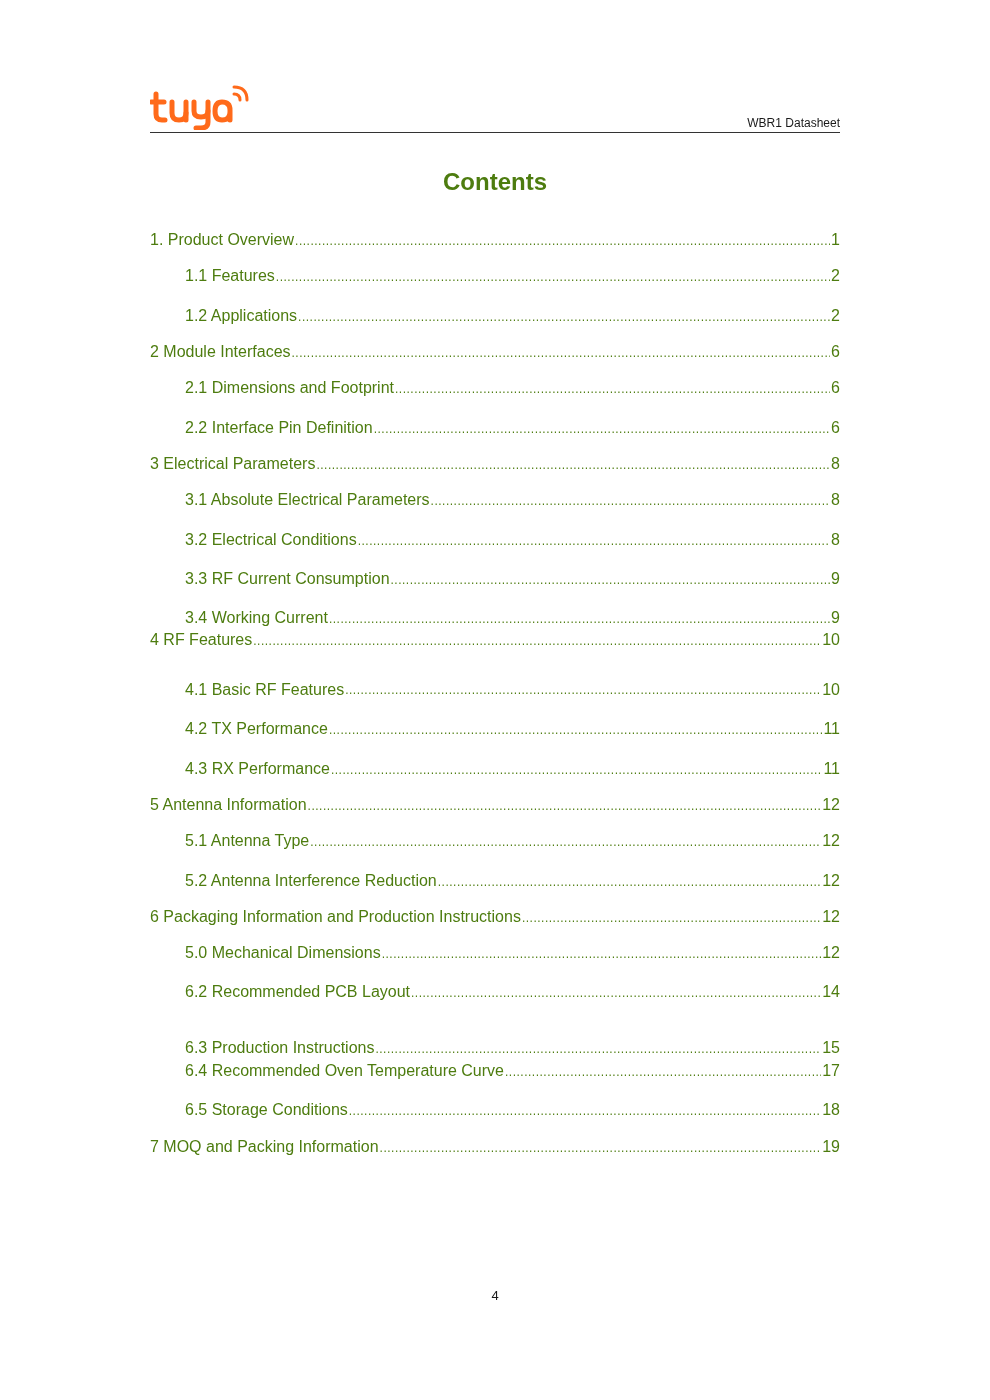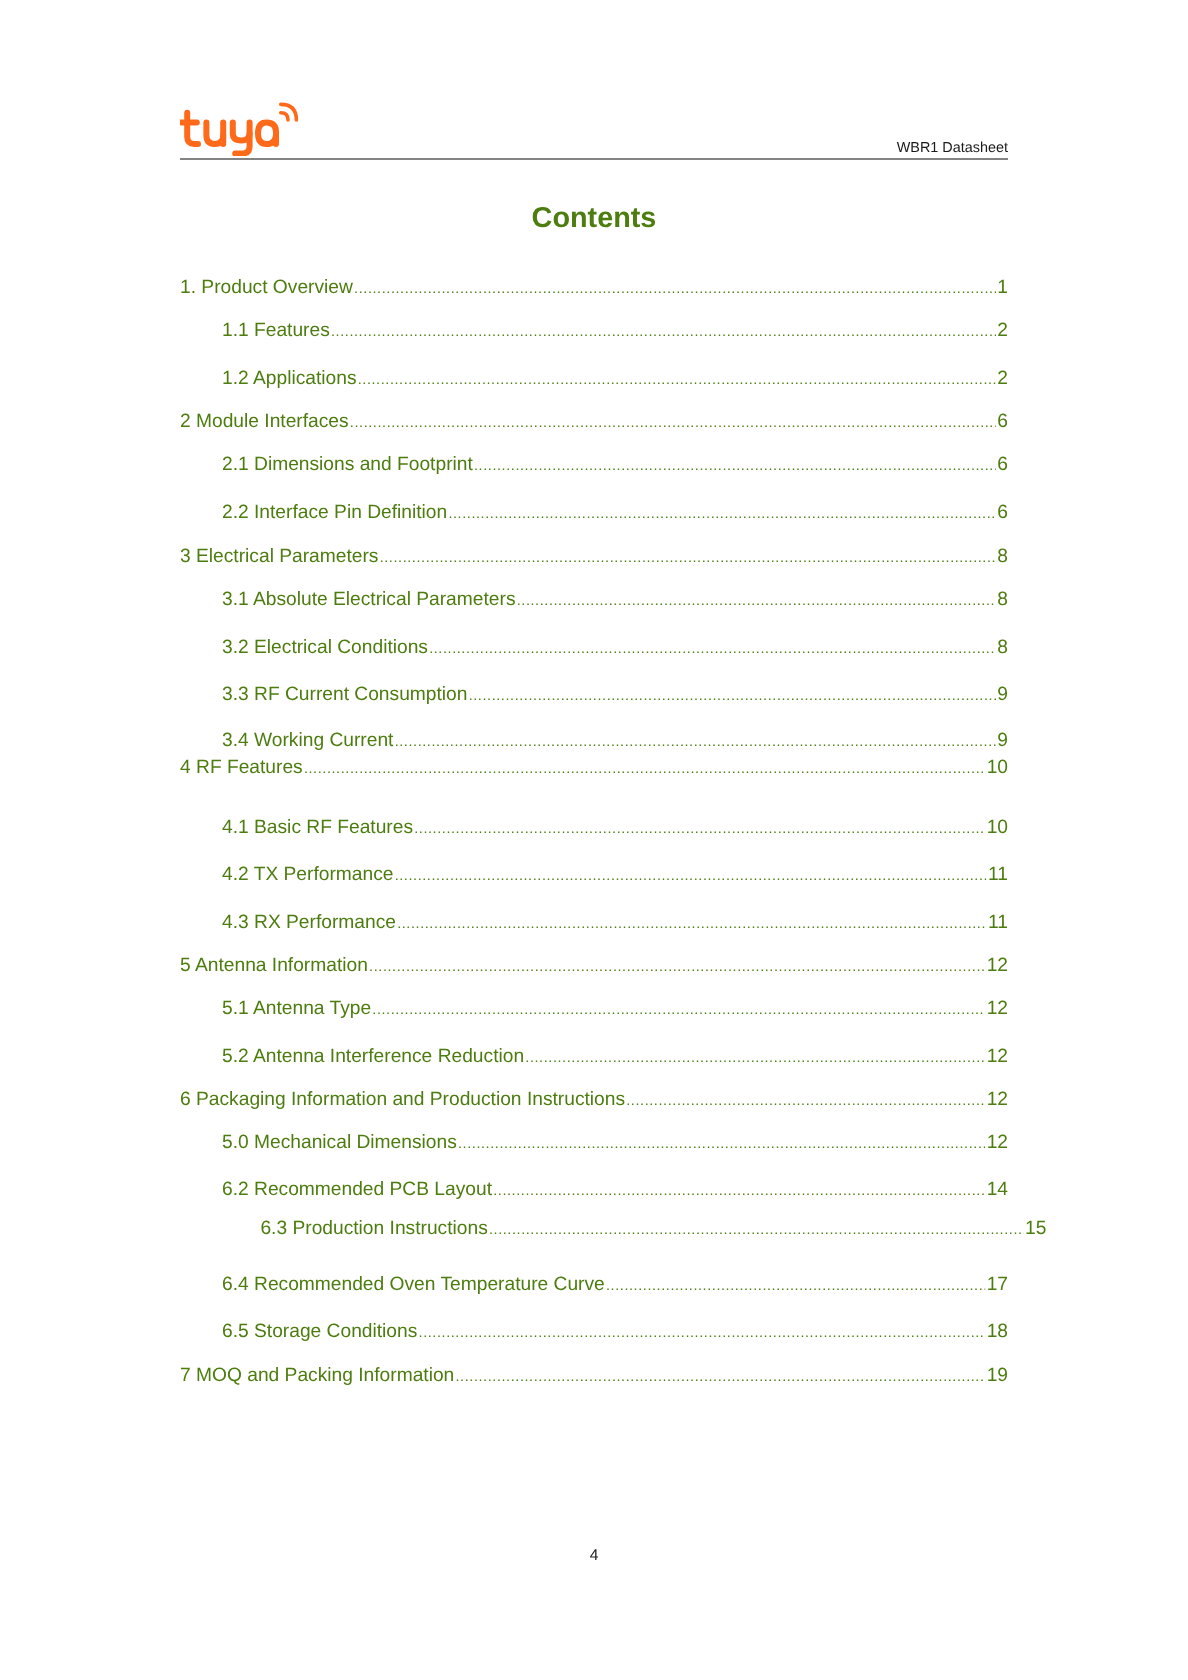--- a/index.html
+++ b/index.html
@@ -214,21 +214,21 @@
     <div class="toc-row l2" style="top: 943px;">
       <span class="toc-label">5.0 Mechanical Dimensions</span>
       <span class="toc-leader"></span>
       <span class="toc-page">12</span>
     </div>
     <div class="toc-row l2" style="top: 982px;">
       <span class="toc-label">6.2 Recommended PCB Layout</span>
       <span class="toc-leader"></span>
       <span class="toc-page">14</span>
     </div>
-    <div class="toc-row l2" style="top: 1014px; margin-left: 32px;">
+    <div class="toc-row l2" style="top: 1038px;">
       <span class="toc-label">6.3 Production Instructions</span>
       <span class="toc-leader"></span>
       <span class="toc-page">15</span>
     </div>
     <div class="toc-row l2" style="top: 1061px;">
       <span class="toc-label">6.4 Recommended Oven Temperature Curve</span>
       <span class="toc-leader"></span>
       <span class="toc-page">17</span>
     </div>
     <div class="toc-row l2" style="top: 1100px;">

